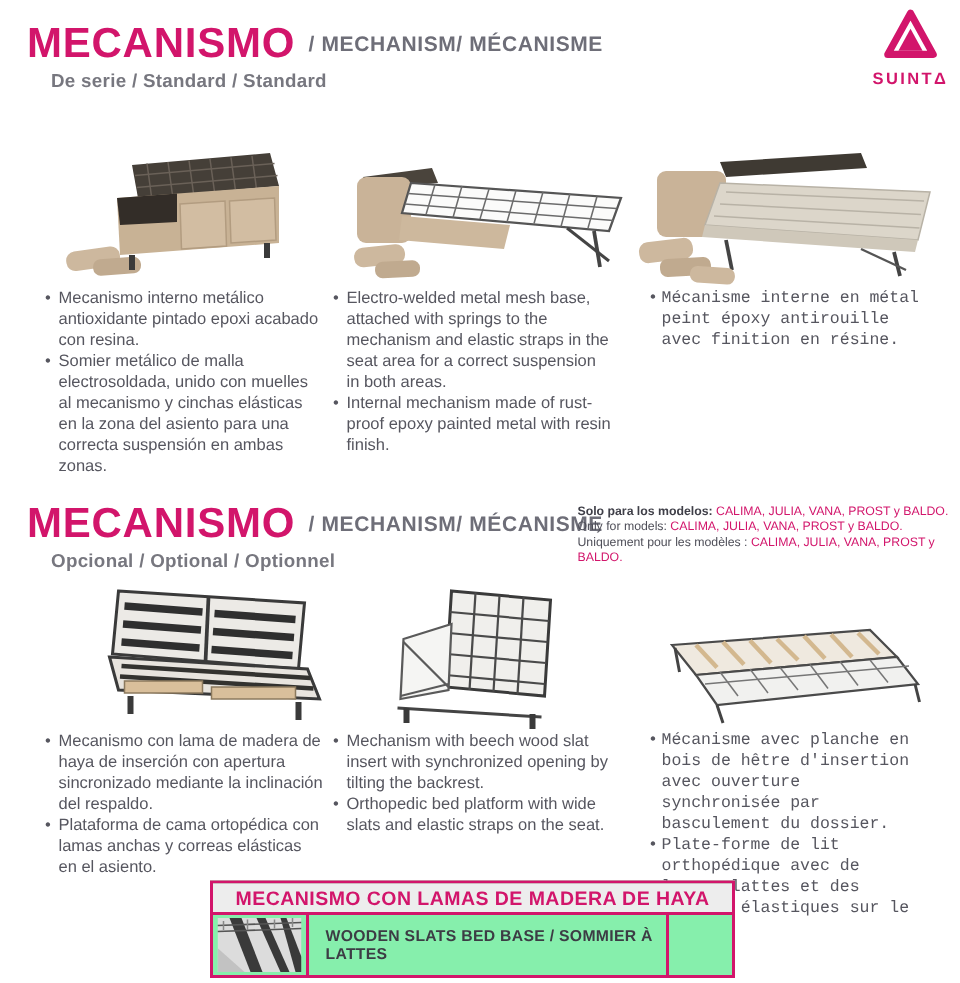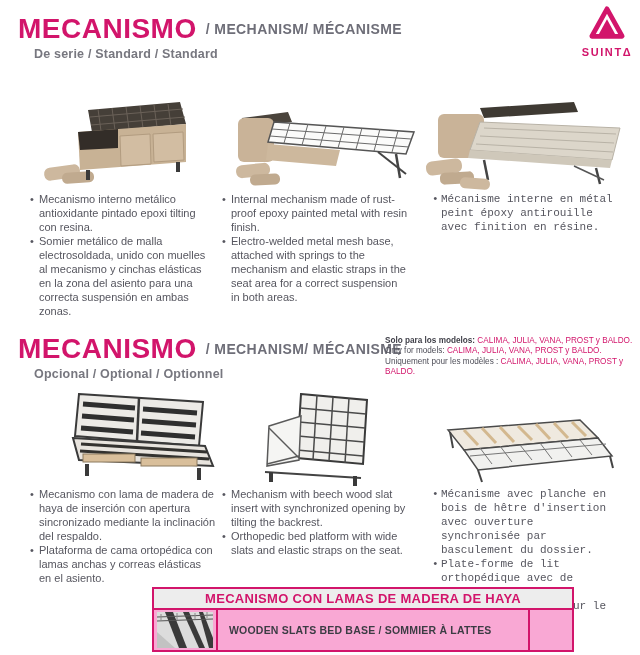--- a/index.html
+++ b/index.html
@@ -40,21 +40,21 @@
          font-size:11px;line-height:14px;color:var(--txt);}
   ul.col li{position:relative;padding-left:9px;}
   ul.col li::before{content:"\2022";position:absolute;left:0;top:0;}
   .r1{top:192px;}
   .r2{top:487px;}
   .c1{left:30px;width:176px;}
   .c2{left:222px;}
   .c3{left:432px;width:196px;font-family:Liberation Mono, monospace;}
 
   
-  .footer-box{position:absolute;left:152px;top:587px;width:422px;border:2px solid var(--pink);background:#f9a8d4;}
+  .footer-box{position:absolute;left:140px;top:587px;width:350px;border:2px solid var(--pink);background:#86efac;}
   .fb-title{height:21px;background:#ededed;border-bottom:2px solid var(--pink);
             display:flex;align-items:center;justify-content:center;
             color:var(--pink);font-size:13px;font-weight:bold;letter-spacing:.3px;}
   .fb-body{display:flex;height:40px;border-radius:11px;}
   .fb-photo{width:64px;border-right:2px solid var(--pink);display:flex;align-items:center;justify-content:flex-start;padding-left:3px;}
   .fb-caption{flex:1;display:flex;align-items:center;padding-left:11px;border-right:2px solid var(--pink);
               font-size:10.5px;font-weight:bold;color:#3c3c44;letter-spacing:.2px;}
   .fb-empty{width:42px;}
 </style>
 </head>
@@ -140,26 +140,26 @@
       <line x1="60" y1="72" x2="64" y2="92" stroke="#444444" stroke-width="2.5"></line>
       <line x1="172" y1="80" x2="176" y2="96" stroke="#444444" stroke-width="2.5"></line>
       <line x1="150" y1="78" x2="180" y2="92" stroke="#555555" stroke-width="1.5"></line>
       <rect x="2" y="72" width="36" height="14" rx="6" fill="#cdb89e" transform="rotate(-7 20 79)"></rect>
       <rect x="16" y="84" width="34" height="12" rx="5" fill="#c0aa8f" transform="rotate(-3 33 90)"></rect>
       <rect x="36" y="90" width="30" height="11" rx="5" fill="#cdb89e" transform="rotate(4 51 95)"></rect>
     </svg>
   </div>
 
   <ul class="col r1 c1">
-    <li>Mecanismo interno metálico antioxidante pintado epoxi tilting con resina.</li>
+    <li>Mecanismo interno metálico antioxidante pintado epoxi acabado con resina.</li>
     <li>Somier metálico de malla electrosoldada, unido con muelles al mecanismo y cinchas elásticas en la zona del asiento para una correcta suspensión en ambas zonas.</li>
   </ul>
   <ul class="col r1 c2">
+    <li>Electro-welded metal mesh base, attached with springs to the mechanism and elastic straps in the seat area for a correct suspension in both areas.</li>
     <li>Internal mechanism made of rust-proof epoxy painted metal with resin finish.</li>
-    <li>Electro-welded metal mesh base, attached with springs to the mechanism and elastic straps in the seat area for a correct suspension in both areas.</li>
   </ul>
   <ul class="col r1 c3">
     <li>Mécanisme interne en métal peint époxy antirouille avec finition en résine.</li>
   </ul>
 
   <header class="hdr hdr2">
     <div class="title-row">
       <span class="title">MECANISMO</span>
       <span class="title-suffix">/ MECHANISM/ MÉCANISME</span>
     </div>

